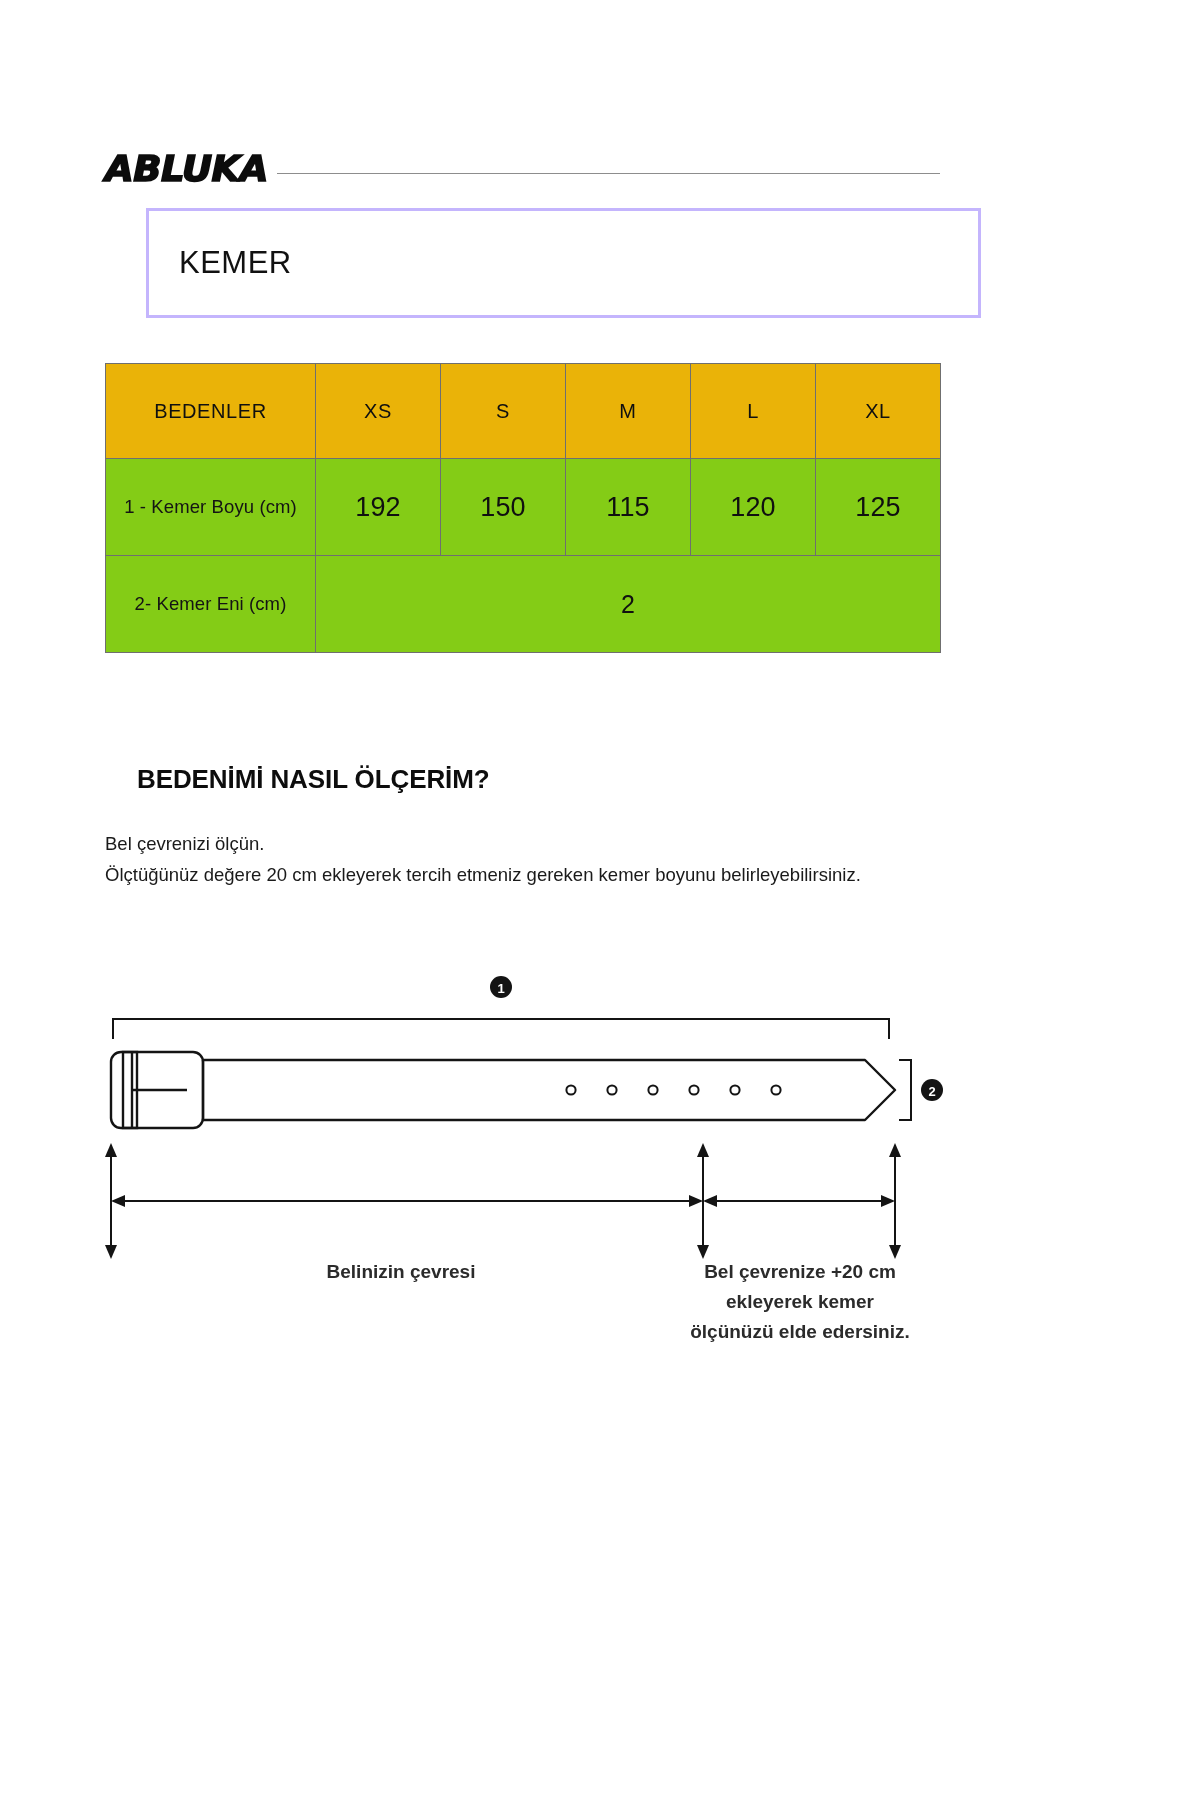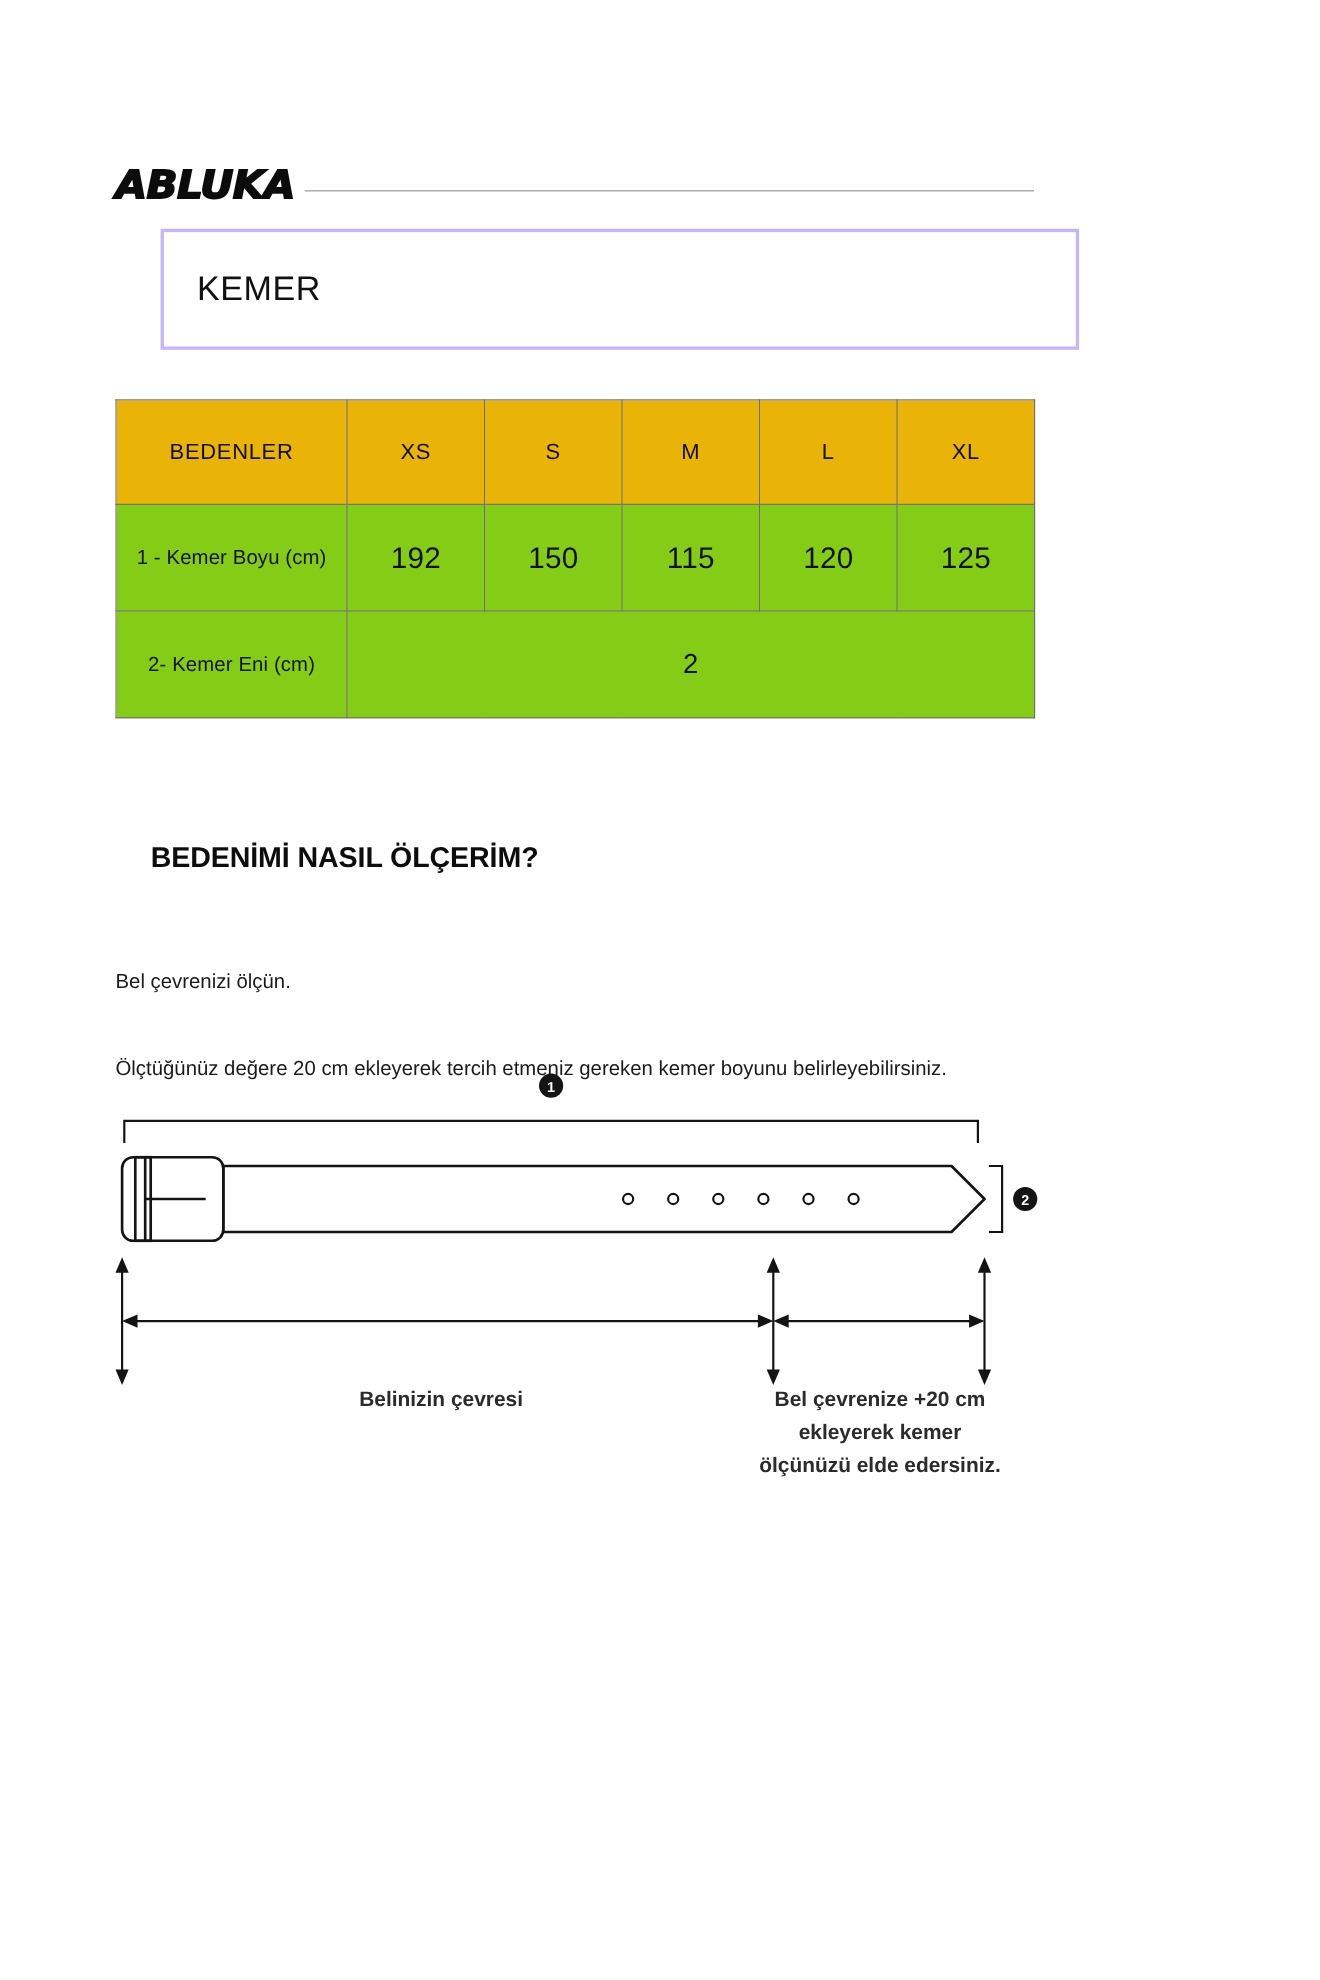--- a/index.html
+++ b/index.html
@@ -141,21 +141,21 @@
   }
   .howto-body {
     position: absolute;
     left: 105px;
     top: 812px;
     width: 850px;
     font-size: 18.5px;
     line-height: 31px;
     color: #1a1a1a;
   }
-  .howto-body div { white-space: nowrap; margin-top: 48px; }
+  .howto-body div { white-space: nowrap; }
 
   
   .diagram {
     position: absolute;
     left: 95px;
     top: 935px;
     width: 880px;
     height: 420px;
   }
   .diagram svg { display: block; }

